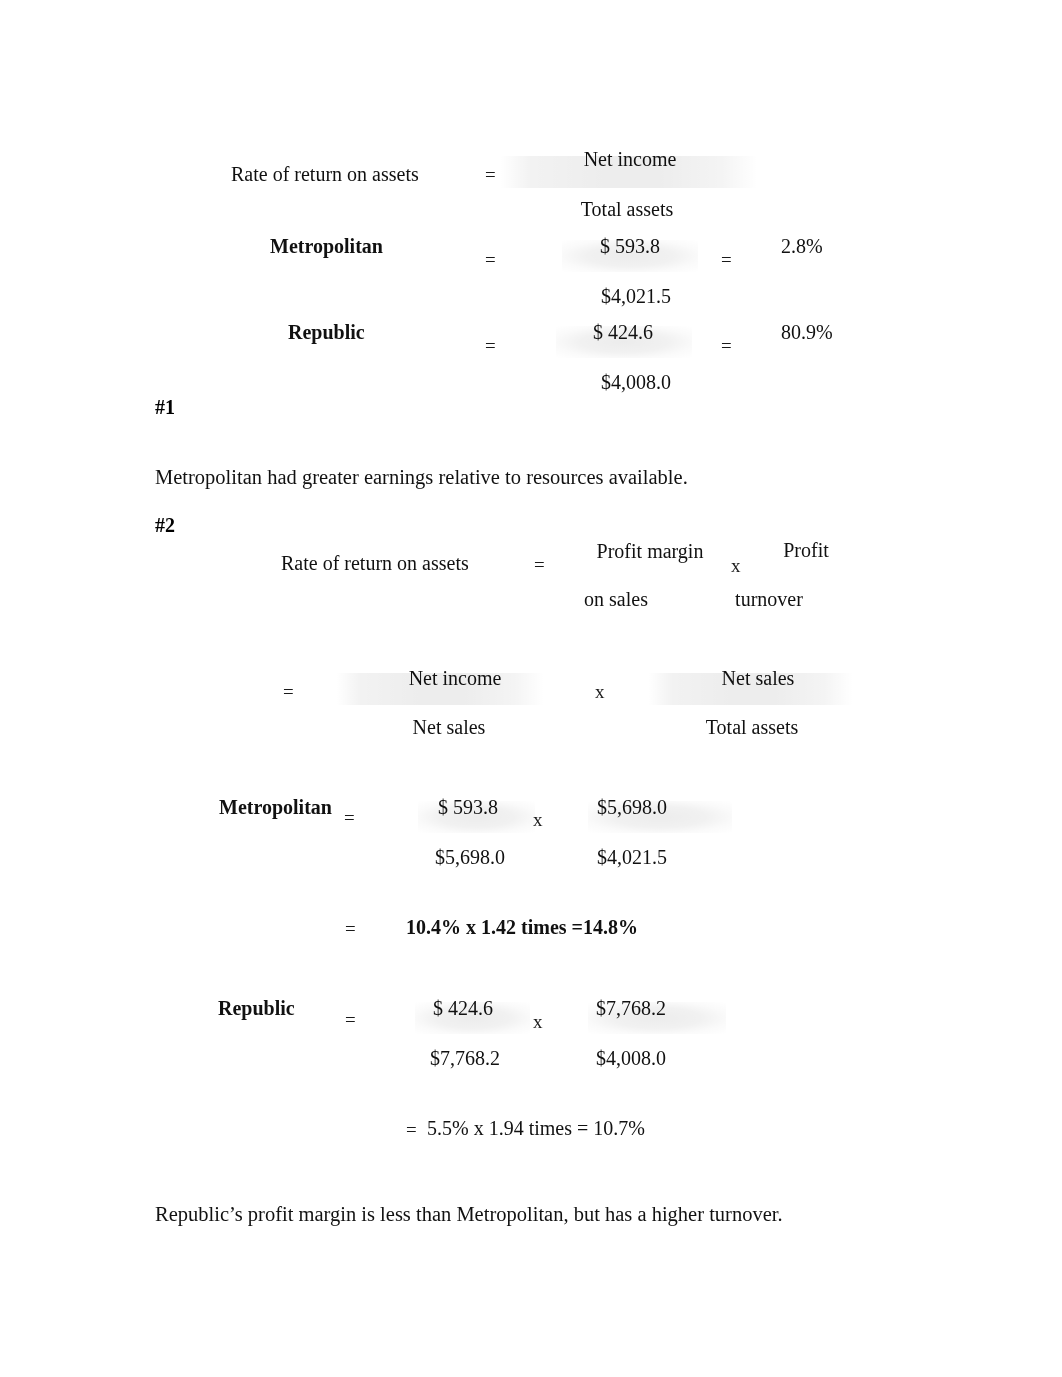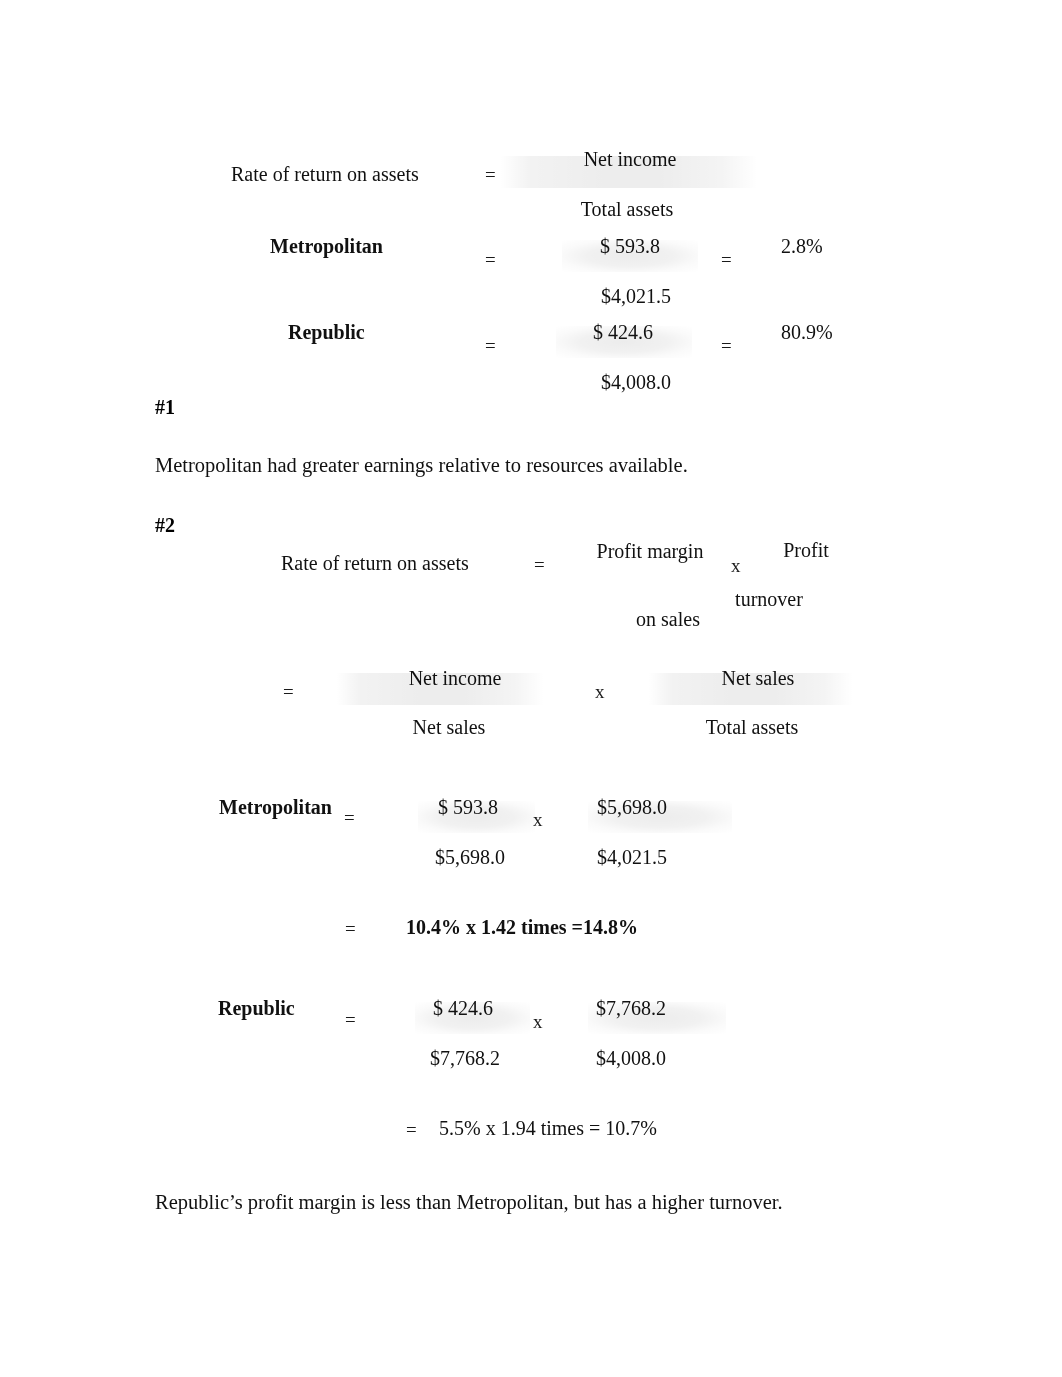--- a/index.html
+++ b/index.html
@@ -56,20 +56,21 @@
                 rgba(0,0,0,0.0) 100%);
   }
 
   
   .para {
     position: absolute;
     font-size: 20.5px;
     line-height: 1;
     white-space: nowrap;
     color: #111111;
+    margin-top: 12px;
   }
 
   
   .marker {
     position: absolute;
     font-size: 20px;
     font-weight: bold;
     line-height: 1;
     color: #000000;
   }
@@ -131,21 +132,21 @@
 <span class="marker" style="left:155px; top:515px;">#2</span>
 
 <div>
 
   <span class="t" style="left:281px; top:553px;">Rate of return on assets</span>
 
   <span class="op" style="left:534px; top:555px;">=</span>
 
   <span class="t c" style="left:650px; top:541px;">Profit margin</span>
 
-  <span class="t c" style="left:668px; top:589px;margin-top:20px;">on sales</span>
+  <span class="t c" style="left:616px; top:589px;">on sales</span>
 
   <span class="op" style="left:731px; top:556px;">x</span>
 
   <span class="t c" style="left:806px; top:540px;">Profit</span>
 
   <span class="t c" style="left:769px; top:589px;">turnover</span>
 </div>
 
 <div>
 
@@ -206,16 +207,16 @@
   <span class="op" style="left:533px; top:1012px;">x</span>
 
   <div class="frac-bar" style="left:588px; top:1002px; width:138px; height:32px;"></div>
 
   <span class="t c" style="left:631px; top:998px;">$7,768.2</span>
 
   <span class="t c" style="left:631px; top:1048px;">$4,008.0</span>
 
   <span class="op" style="left:406px; top:1120px;">=</span>
 
-  <span class="t" style="left:439px; top:1118px;">5.5%    x  1.94 times  =  10.7%</span>
+  <span class="t" style="left:427px; top:1118px;">5.5%    x  1.94 times  =  10.7%</span>
 </div>
 
 <span class="para" style="left:155px; top:1192px;">Republic’s profit margin is less than Metropolitan, but has a higher turnover.</span>
 
 </body></html>

